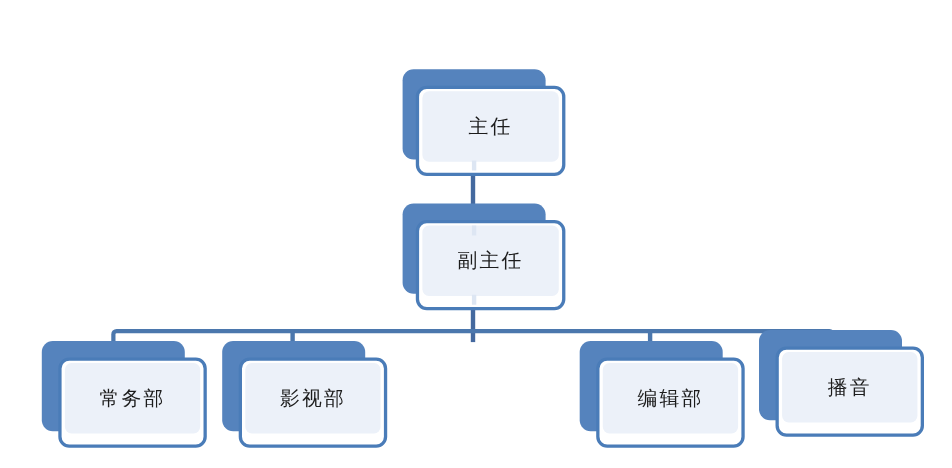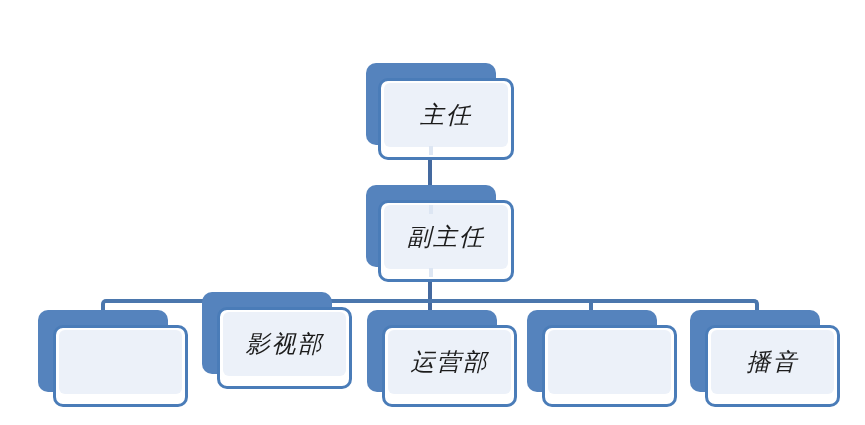--- a/index.html
+++ b/index.html
@@ -55,25 +55,24 @@
   .node.lvl-child .front{left:15px;width:135px;}
   .node .panel{
     position:absolute;left:3px;right:3px;top:2px;bottom:10px;
     background:var(--panel-fill);
     border-radius:6px;
   }
   .node .label{
     position:absolute;left:3px;right:3px;top:2px;bottom:10px;
     display:flex;flex-direction:column;
     align-items:center;justify-content:center;
-    font-size:24px;letter-spacing:2px;
+    font-size:18px;letter-spacing:2px;
     color:var(--text);
     line-height:33px;
     white-space:nowrap;
-    font-style:italic;
   }
   .tick{
     position:absolute;width:4px;height:9px;left:48px;
     background:var(--tick);
   }
   .tick-top{top:2px;}
   .tick-bottom{bottom:2px;}
 </style>
 </head>
 <body>
@@ -102,47 +101,42 @@
       <div class="tick tick-top"></div>
       <div class="tick tick-bottom"></div>
       <div class="label">副主任</div>
     </div>
   </div>
 
   <div class="node lvl-child" style="left:38px;top:310px;width:150px;height:97px;">
     <div class="back"></div>
     <div class="front">
       <div class="panel"></div>
+      <div class="label">常务部</div>
     </div>
   </div>
 
-  <div class="node lvl-child" style="left:202px;top:292px;width:150px;height:115px;">
+  <div class="node lvl-child" style="left:202px;top:310px;width:150px;height:115px;">
     <div class="back"></div>
     <div class="front">
       <div class="panel"></div>
       <div class="label">影视部</div>
     </div>
   </div>
 
-  <div class="node lvl-child" style="left:367px;top:310px;width:150px;height:97px;">
-    <div class="back"></div>
-    <div class="front">
-      <div class="panel"></div>
-      <div class="label">运营部</div>
-    </div>
-  </div>
 
   <div class="node lvl-child" style="left:527px;top:310px;width:150px;height:97px;">
     <div class="back"></div>
     <div class="front">
       <div class="panel"></div>
+      <div class="label">编辑部</div>
     </div>
   </div>
 
-  <div class="node lvl-child" style="left:690px;top:310px;width:150px;height:109px;">
+  <div class="node lvl-child" style="left:690px;top:300px;width:150px;height:109px;">
     <div class="back"></div>
     <div class="front">
       <div class="panel"></div>
       <div class="label">
         <span>播音</span>
       </div>
     </div>
   </div>
 
 </div>

